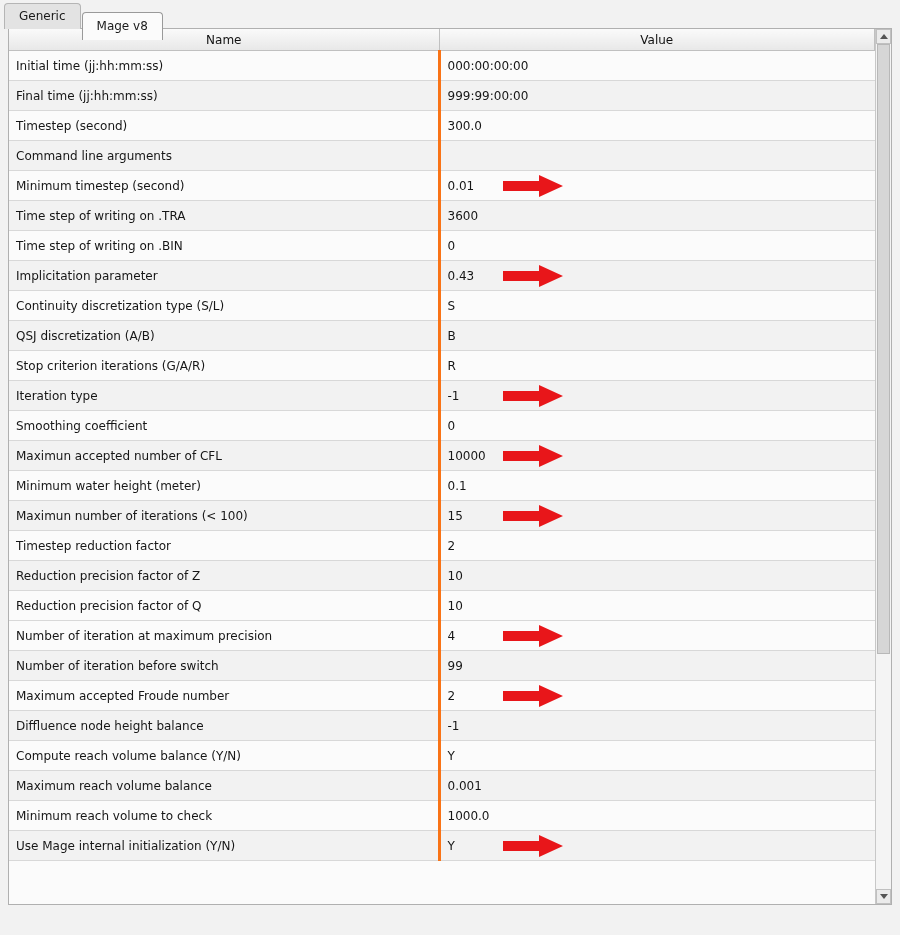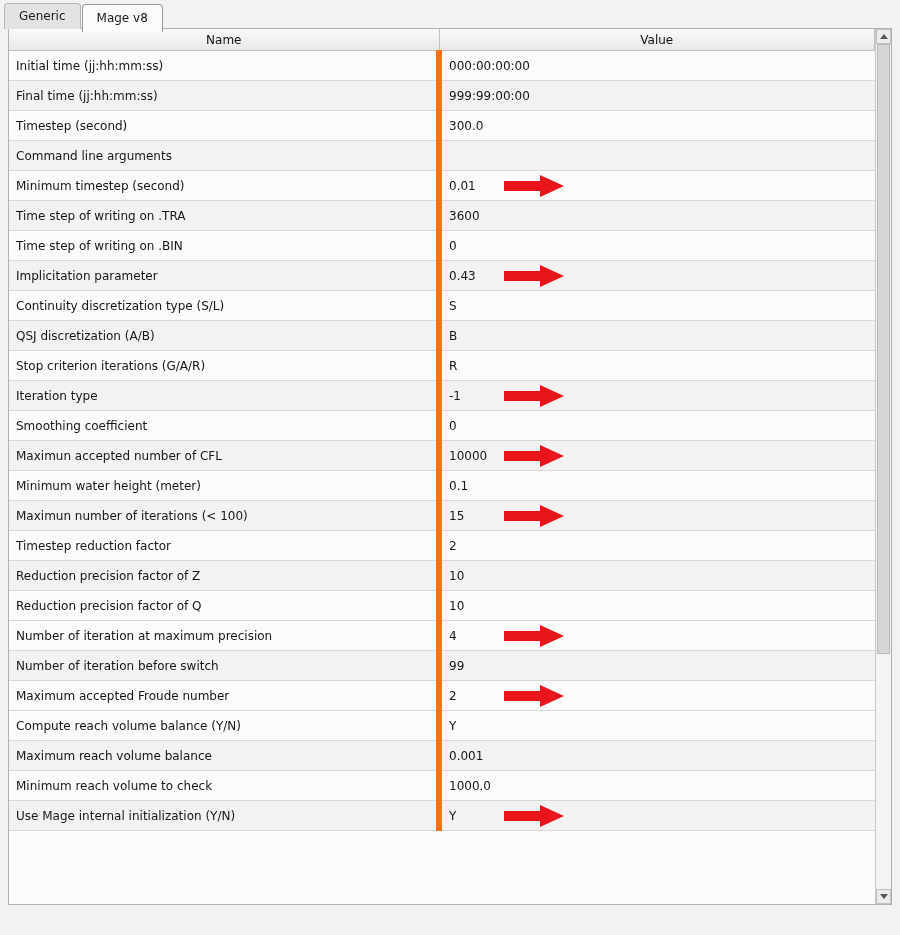--- a/index.html
+++ b/index.html
@@ -40,21 +40,21 @@
     border-radius: 4px 4px 0 0;
     margin-right: 1px;
     line-height: 15px;
     cursor: default;
     position: relative;
     top: 1px;
   }
   .tab.active {
     background: #fbfbfb;
     border-color: #9a9a9a;
-    top: 4px;
+    top: 12px;
     padding-top: 6px;
     padding-bottom: 6px;
     z-index: 2;
   }
   
   .panel {
     margin: 0 8px 8px 8px;
     flex: 1;
     background: #fbfbfb;
     border: 1px solid #b0b0b0;
@@ -89,21 +89,21 @@
     font-weight: normal;
     font-size: 12px;
     color: #111;
     height: 21px;
     text-align: center;
     padding: 0;
   }
   table.grid th:first-child { border-left: none; }
   table.grid td {
     border-bottom: 1px solid #d8d8d8;
-    border-right: 6px solid #f97316;
+    border-right: 3px solid #f97316;
     height: 29px;
     padding: 0 0 0 7px;
     color: #161616;
     font-size: 12px;
     white-space: nowrap;
     overflow: hidden;
     text-overflow: ellipsis;
     background: #fbfbfb;
     vertical-align: middle;
   }
@@ -282,20 +282,24 @@
               <tr class="alt">
                 <td>Number of iteration before switch</td>
                 <td class="val"><span>99</span></td>
               </tr>
               <tr>
                 <td>Maximum accepted Froude number</td>
                 <td class="val"><span>2</span><span class="arrow"><svg viewBox="0 0 62 22" width="62" height="22">
                       <path d="M62 11 L38 0 L38 6 L2 6 L2 16 L38 16 L38 22 Z" fill="#e8161a"></path>
                     </svg></span></td>
               </tr>
+              <tr class="alt">
+                <td>Diffluence node height balance</td>
+                <td class="val"><span>-1</span></td>
+              </tr>
               <tr>
                 <td>Compute reach volume balance (Y/N)</td>
                 <td class="val"><span>Y</span></td>
               </tr>
               <tr class="alt">
                 <td>Maximum reach volume balance</td>
                 <td class="val"><span>0.001</span></td>
               </tr>
               <tr>
                 <td>Minimum reach volume to check</td>

